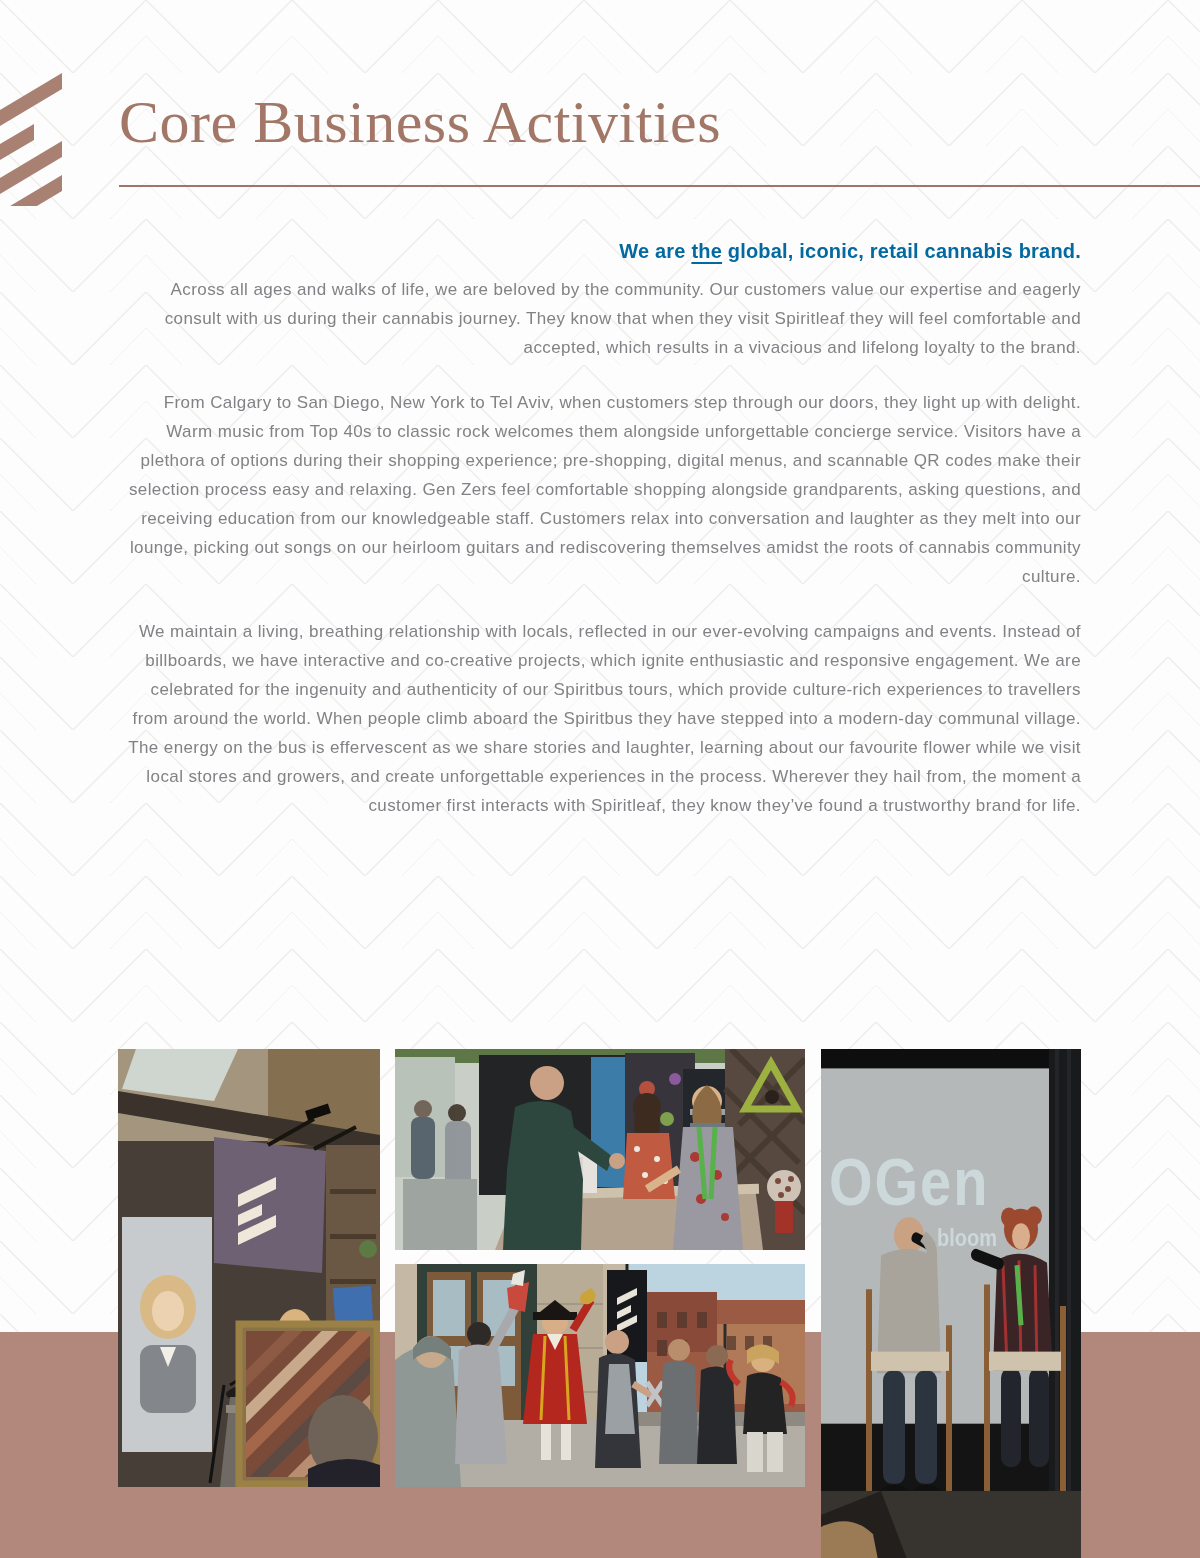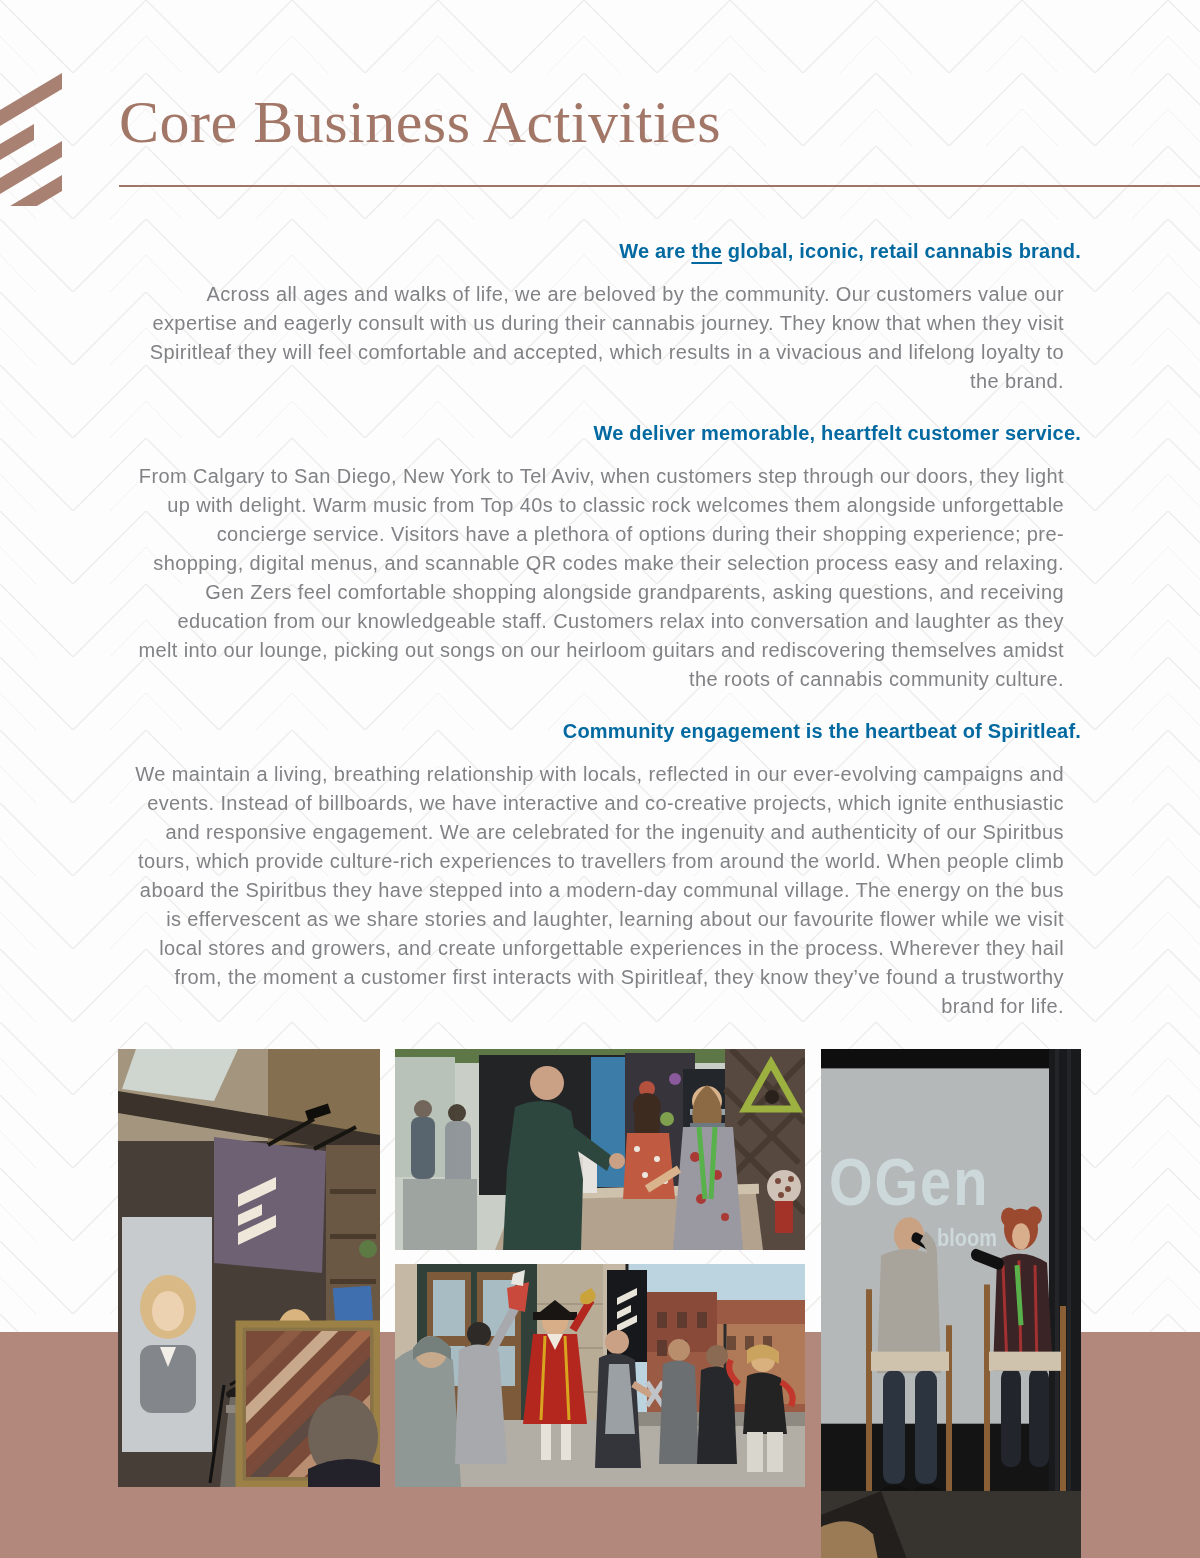--- a/index.html
+++ b/index.html
@@ -11,21 +11,21 @@
   .logo{position:absolute;left:0;top:66px;width:100px;height:140px;}
   h1.title{position:absolute;left:119px;top:88px;margin:0;
      font-family:"Liberation Serif","DejaVu Serif",serif;font-weight:400;
      font-size:60px;color:#a27767;letter-spacing:.5px;white-space:nowrap;}
   .rule{position:absolute;left:119px;right:0;top:185px;height:2px;background:#9e7567;}
 
   .content{position:absolute;left:118px;top:225px;width:963px;padding-top:15px;}
   .sec{margin:0 0 26px 0;}
   .sec h2{margin:0 0 12px 0;font-size:20px;font-weight:700;color:#0369a1;letter-spacing:.2px;}
   .sec h2 .u{text-decoration:underline;text-underline-offset:4px;text-decoration-thickness:2px;}
-  .sec p{margin:17px;font-size:20px;line-height:29px;color:#818285;letter-spacing:.4px;}
+  .sec p{margin:0;font-size:17px;line-height:29px;color:#818285;letter-spacing:.4px;}
 
   .collage{position:absolute;left:118px;top:1049px;width:963px;height:438px;}
   .ph{position:absolute;margin:0;padding:0;overflow:hidden;background:#333;}
   .ph svg{display:block;width:100%;height:100%;}
   .ph-speaker{left:0;top:0;width:262px;height:438px;}
   .ph-booth{left:277px;top:0;width:410px;height:201px;}
   .ph-ribbon{left:277px;top:215px;width:410px;height:223px;}
   .ph-panel{left:703px;top:0;width:260px;height:526px;}
   .screen-brand{font-family:"Liberation Sans",sans-serif;font-weight:700;}
 </style>
@@ -57,25 +57,23 @@
   </svg>
   <h1 class="title">Core Business Activities</h1>
   <div class="rule"></div>
 
   <main class="content">
     <section class="sec">
       <h2><span>We are </span><span class="u">the</span><span> global, iconic, retail cannabis brand.</span></h2>
       <p>Across all ages and walks of life, we are beloved by the community. Our customers value our expertise and eagerly consult with us during their cannabis journey. They know that when they visit Spiritleaf they will feel comfortable and accepted, which results in a vivacious and lifelong loyalty to the brand.</p>
     </section>
     <section class="sec">
-      <h2>We deliver memorable, heartfelt customer service.</h2>
       <p>From Calgary to San Diego, New York to Tel Aviv, when customers step through our doors, they light up with delight. Warm music from Top 40s to classic rock welcomes them alongside unforgettable concierge service. Visitors have a plethora of options during their shopping experience; pre-shopping, digital menus, and scannable QR codes make their selection process easy and relaxing. Gen Zers feel comfortable shopping alongside grandparents, asking questions, and receiving education from our knowledgeable staff. Customers relax into conversation and laughter as they melt into our lounge, picking out songs on our heirloom guitars and rediscovering themselves amidst the roots of cannabis community culture.</p>
     </section>
     <section class="sec">
-      <h2>Community engagement is the heartbeat of Spiritleaf.</h2>
       <p>We maintain a living, breathing relationship with locals, reflected in our ever-evolving campaigns and events. Instead of billboards, we have interactive and co-creative projects, which ignite enthusiastic and responsive engagement. We are celebrated for the ingenuity and authenticity of our Spiritbus tours, which provide culture-rich experiences to travellers from around the world. When people climb aboard the Spiritbus they have stepped into a modern-day communal village. The energy on the bus is effervescent as we share stories and laughter, learning about our favourite flower while we visit local stores and growers, and create unforgettable experiences in the process. Wherever they hail from, the moment a customer first interacts with Spiritleaf, they know they’ve found a trustworthy brand for life.</p>
     </section>
   </main>
 
   <div class="collage">
 
     <figure class="ph ph-speaker">
       <svg viewBox="0 0 262 438" preserveAspectRatio="none">
         <rect width="262" height="438" fill="#473e37"></rect>
         <rect width="262" height="92" fill="#a4967e"></rect>

